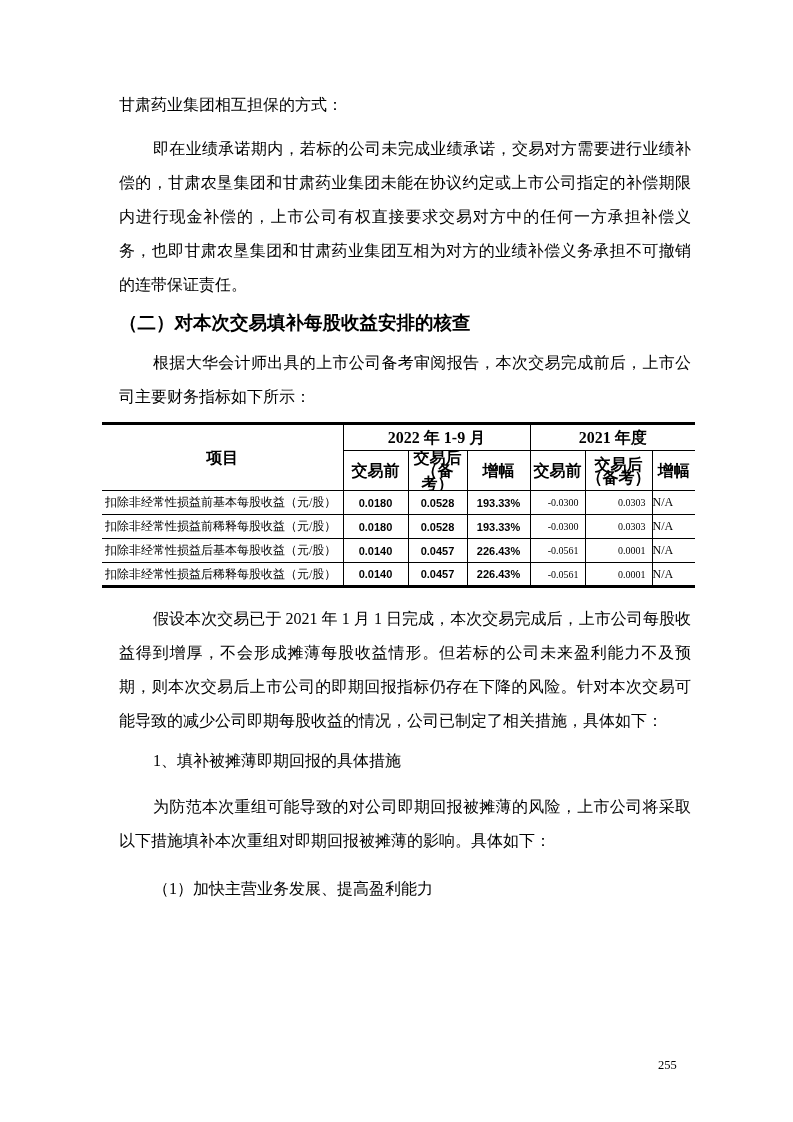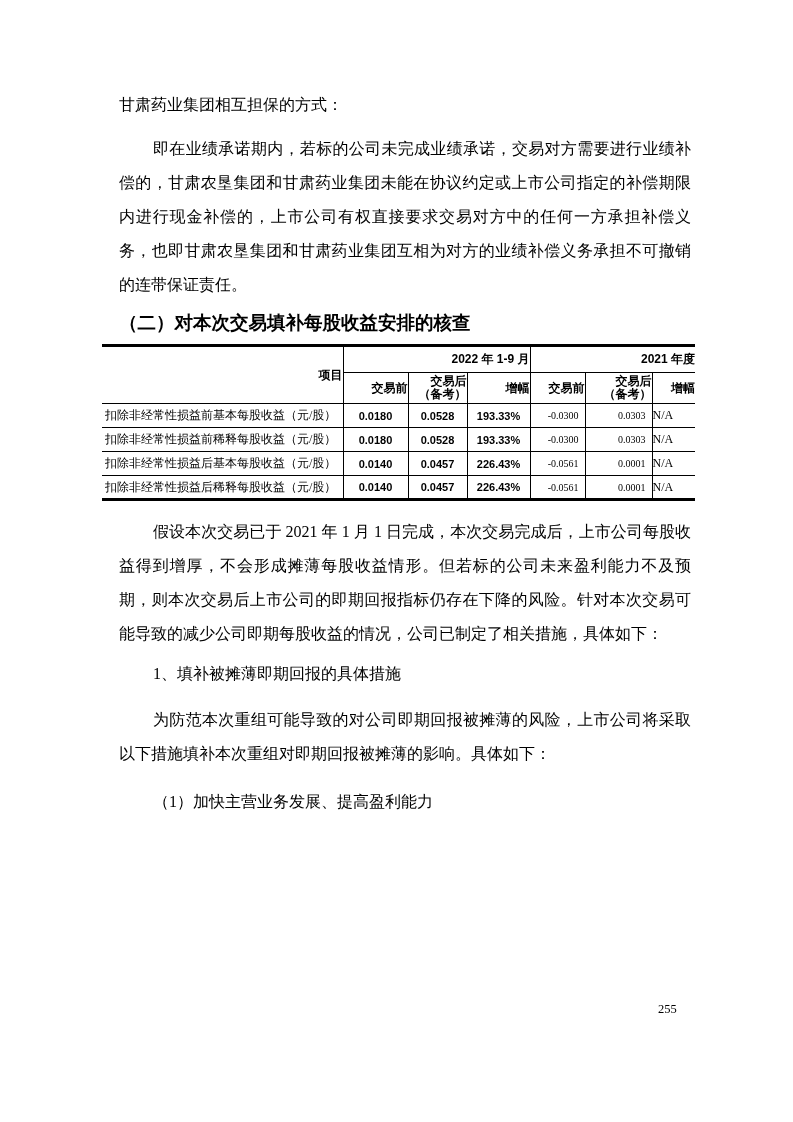--- a/index.html
+++ b/index.html
@@ -39,25 +39,25 @@
     border-bottom: 3px solid #000;
     table-layout: fixed;
   }
   .eps-table th, .eps-table td {
     border: 1px solid #000;
     overflow: hidden;
   }
   .eps-table tr > *:first-child { border-left: none; }
   .eps-table tr > *:last-child { border-right: none; }
   .eps-table th {
-    font-family: Liberation Sans, sans-serif;
+    font-family: Liberation Serif, serif;
     font-weight: bold;
-    font-size: 12px;
+    font-size: 16px;
     line-height: 13px;
-    text-align: right;
+    text-align: center;
     white-space: pre-line;
   }
   .row-group { height: 27px; }
   .row-sub   { height: 31px; }
   .row-data  { height: 24px; }
   td.cell-label {
     font-size: 12px;
     text-align: left;
     padding-left: 3px;
     white-space: nowrap;
@@ -72,36 +72,37 @@
     font-size: 10px;
     text-align: right;
     padding-right: 6px;
   }
   td.cell-na {
     font-size: 12px;
     text-align: left;
   }
   .page-number {
     position: absolute;
-    top: 1002px;
+    top: 1058px;
     left: 658px;
     font: 12.5px "Liberation Serif", serif;
   }
 </style>
 </head>
 <body>
 
 <div class="page">
 
   <p class="para first">甘肃药业集团相互担保的方式：</p>
 
   <p class="para">即在业绩承诺期内，若标的公司未完成业绩承诺，交易对方需要进行业绩补偿的，甘肃农垦集团和甘肃药业集团未能在协议约定或上市公司指定的补偿期限内进行现金补偿的，上市公司有权直接要求交易对方中的任何一方承担补偿义务，也即甘肃农垦集团和甘肃药业集团互相为对方的业绩补偿义务承担不可撤销的连带保证责任。</p>
 
   <h2 class="section-heading">（二）对本次交易填补每股收益安排的核查</h2>
 
+  <p class="para">根据大华会计师出具的上市公司备考审阅报告，本次交易完成前后，上市公司主要财务指标如下所示：</p>
 
   <table class="eps-table">
     <colgroup>
       <col style="width:241px">
       <col style="width:65px">
       <col style="width:59px">
       <col style="width:63px">
       <col style="width:55px">
       <col style="width:67px">
       <col style="width:43px">

